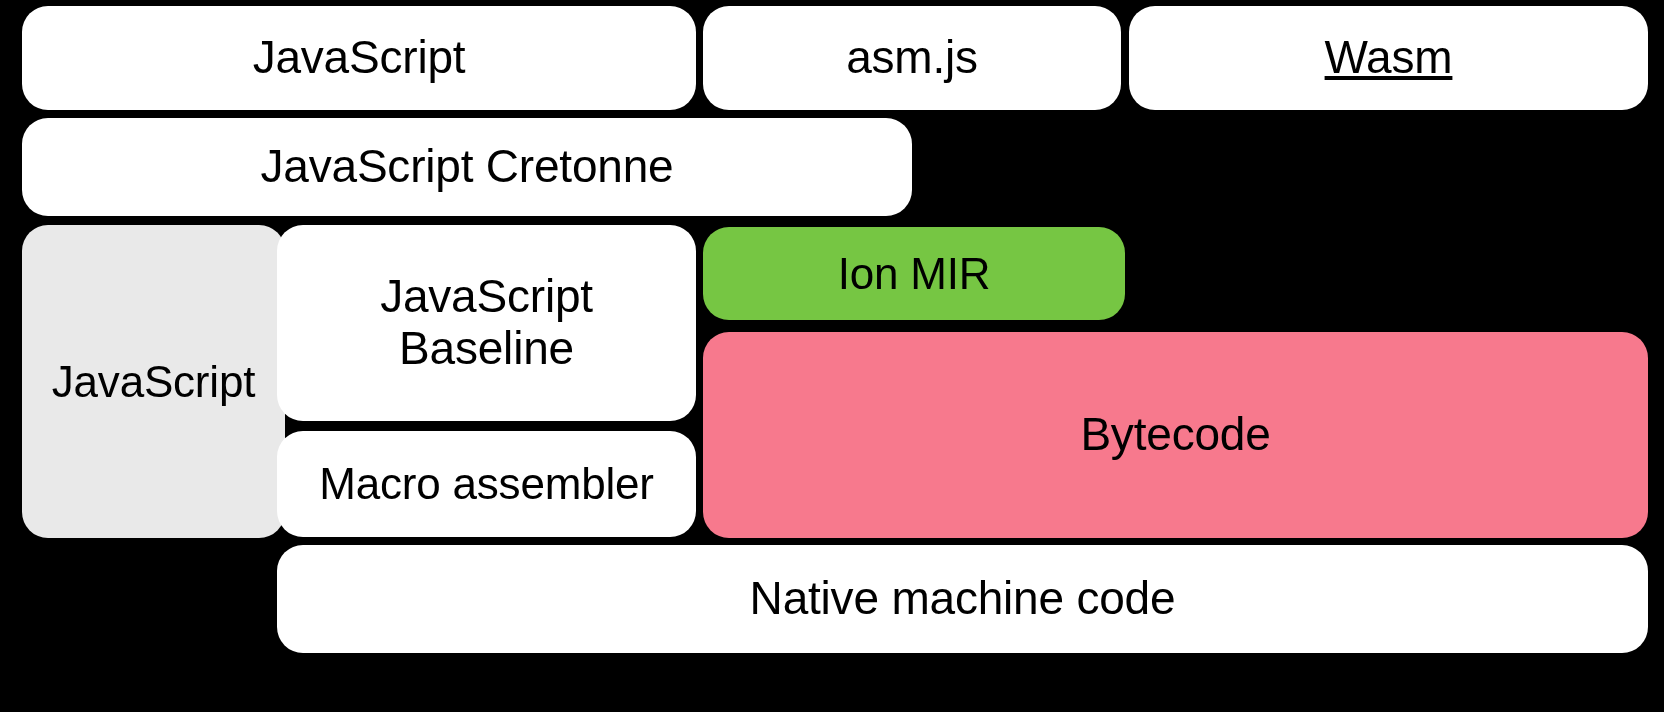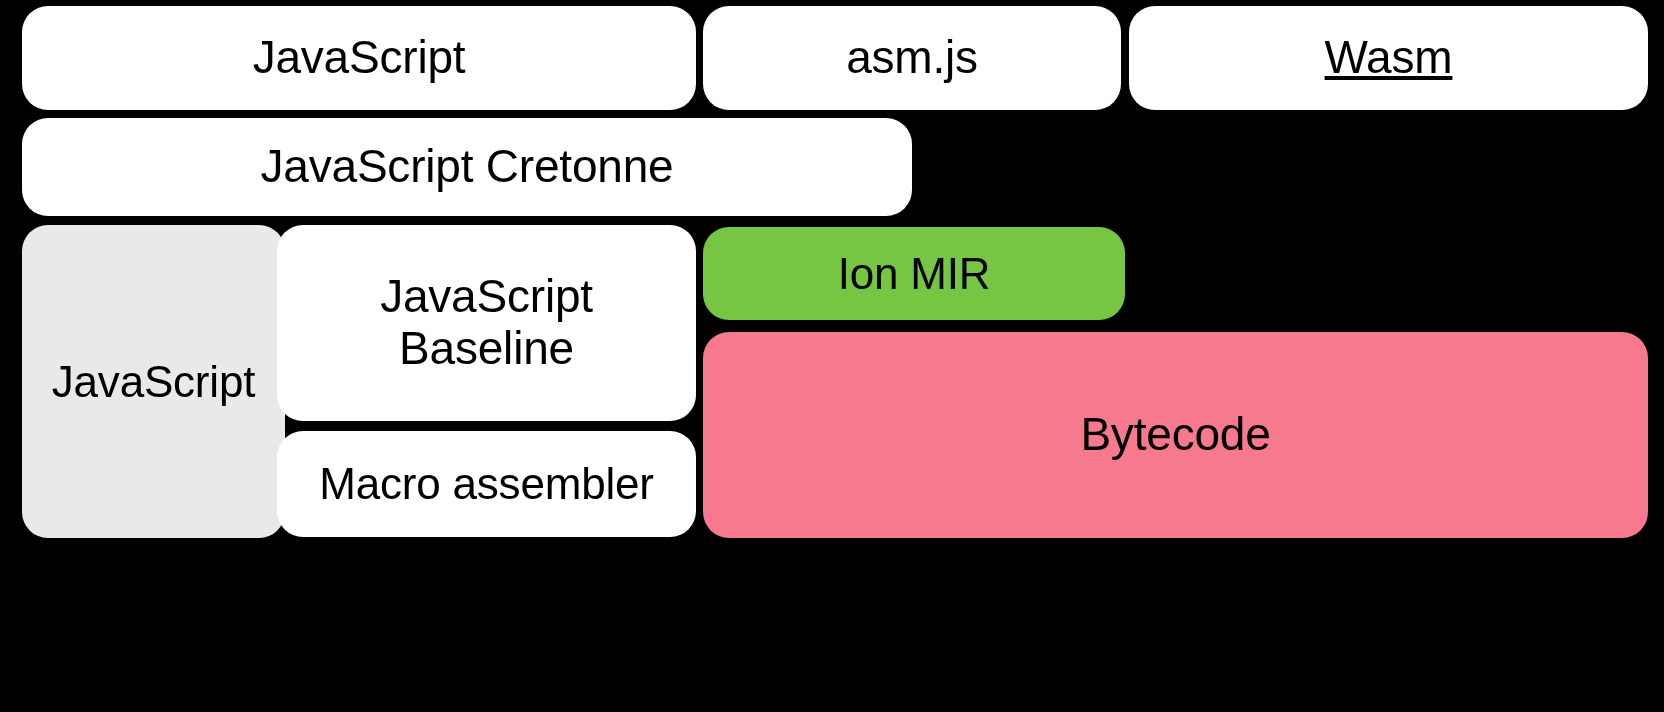--- a/index.html
+++ b/index.html
@@ -77,14 +77,15 @@
 
   <div class="node" id="n-js-baseline">JavaScript
 Baseline</div>
 
   <div class="node" id="n-macro-assembler">Macro assembler</div>
 
   <div class="node green" id="n-ion-mir">Ion MIR</div>
 
   <div class="node pink" id="n-cretonne">Bytecode</div>
 
+  <div class="node" id="n-native-code">Native machine code</div>
 
 </div>
 
 </body></html>

